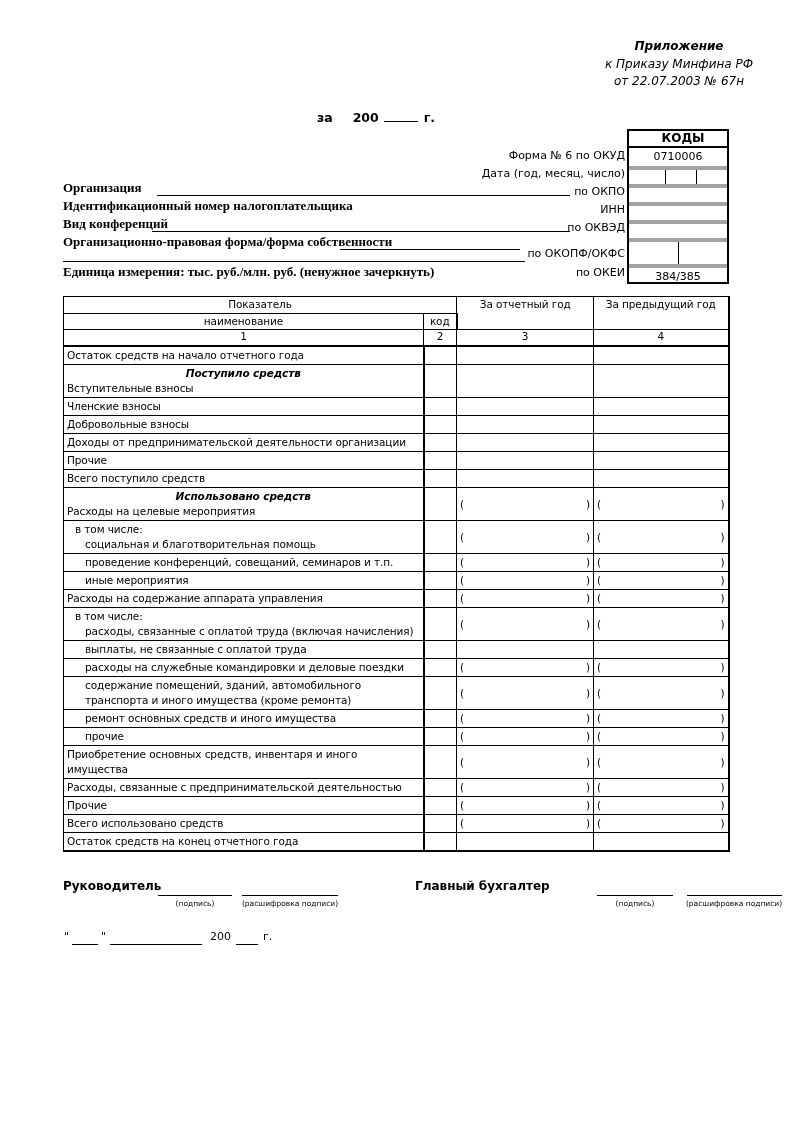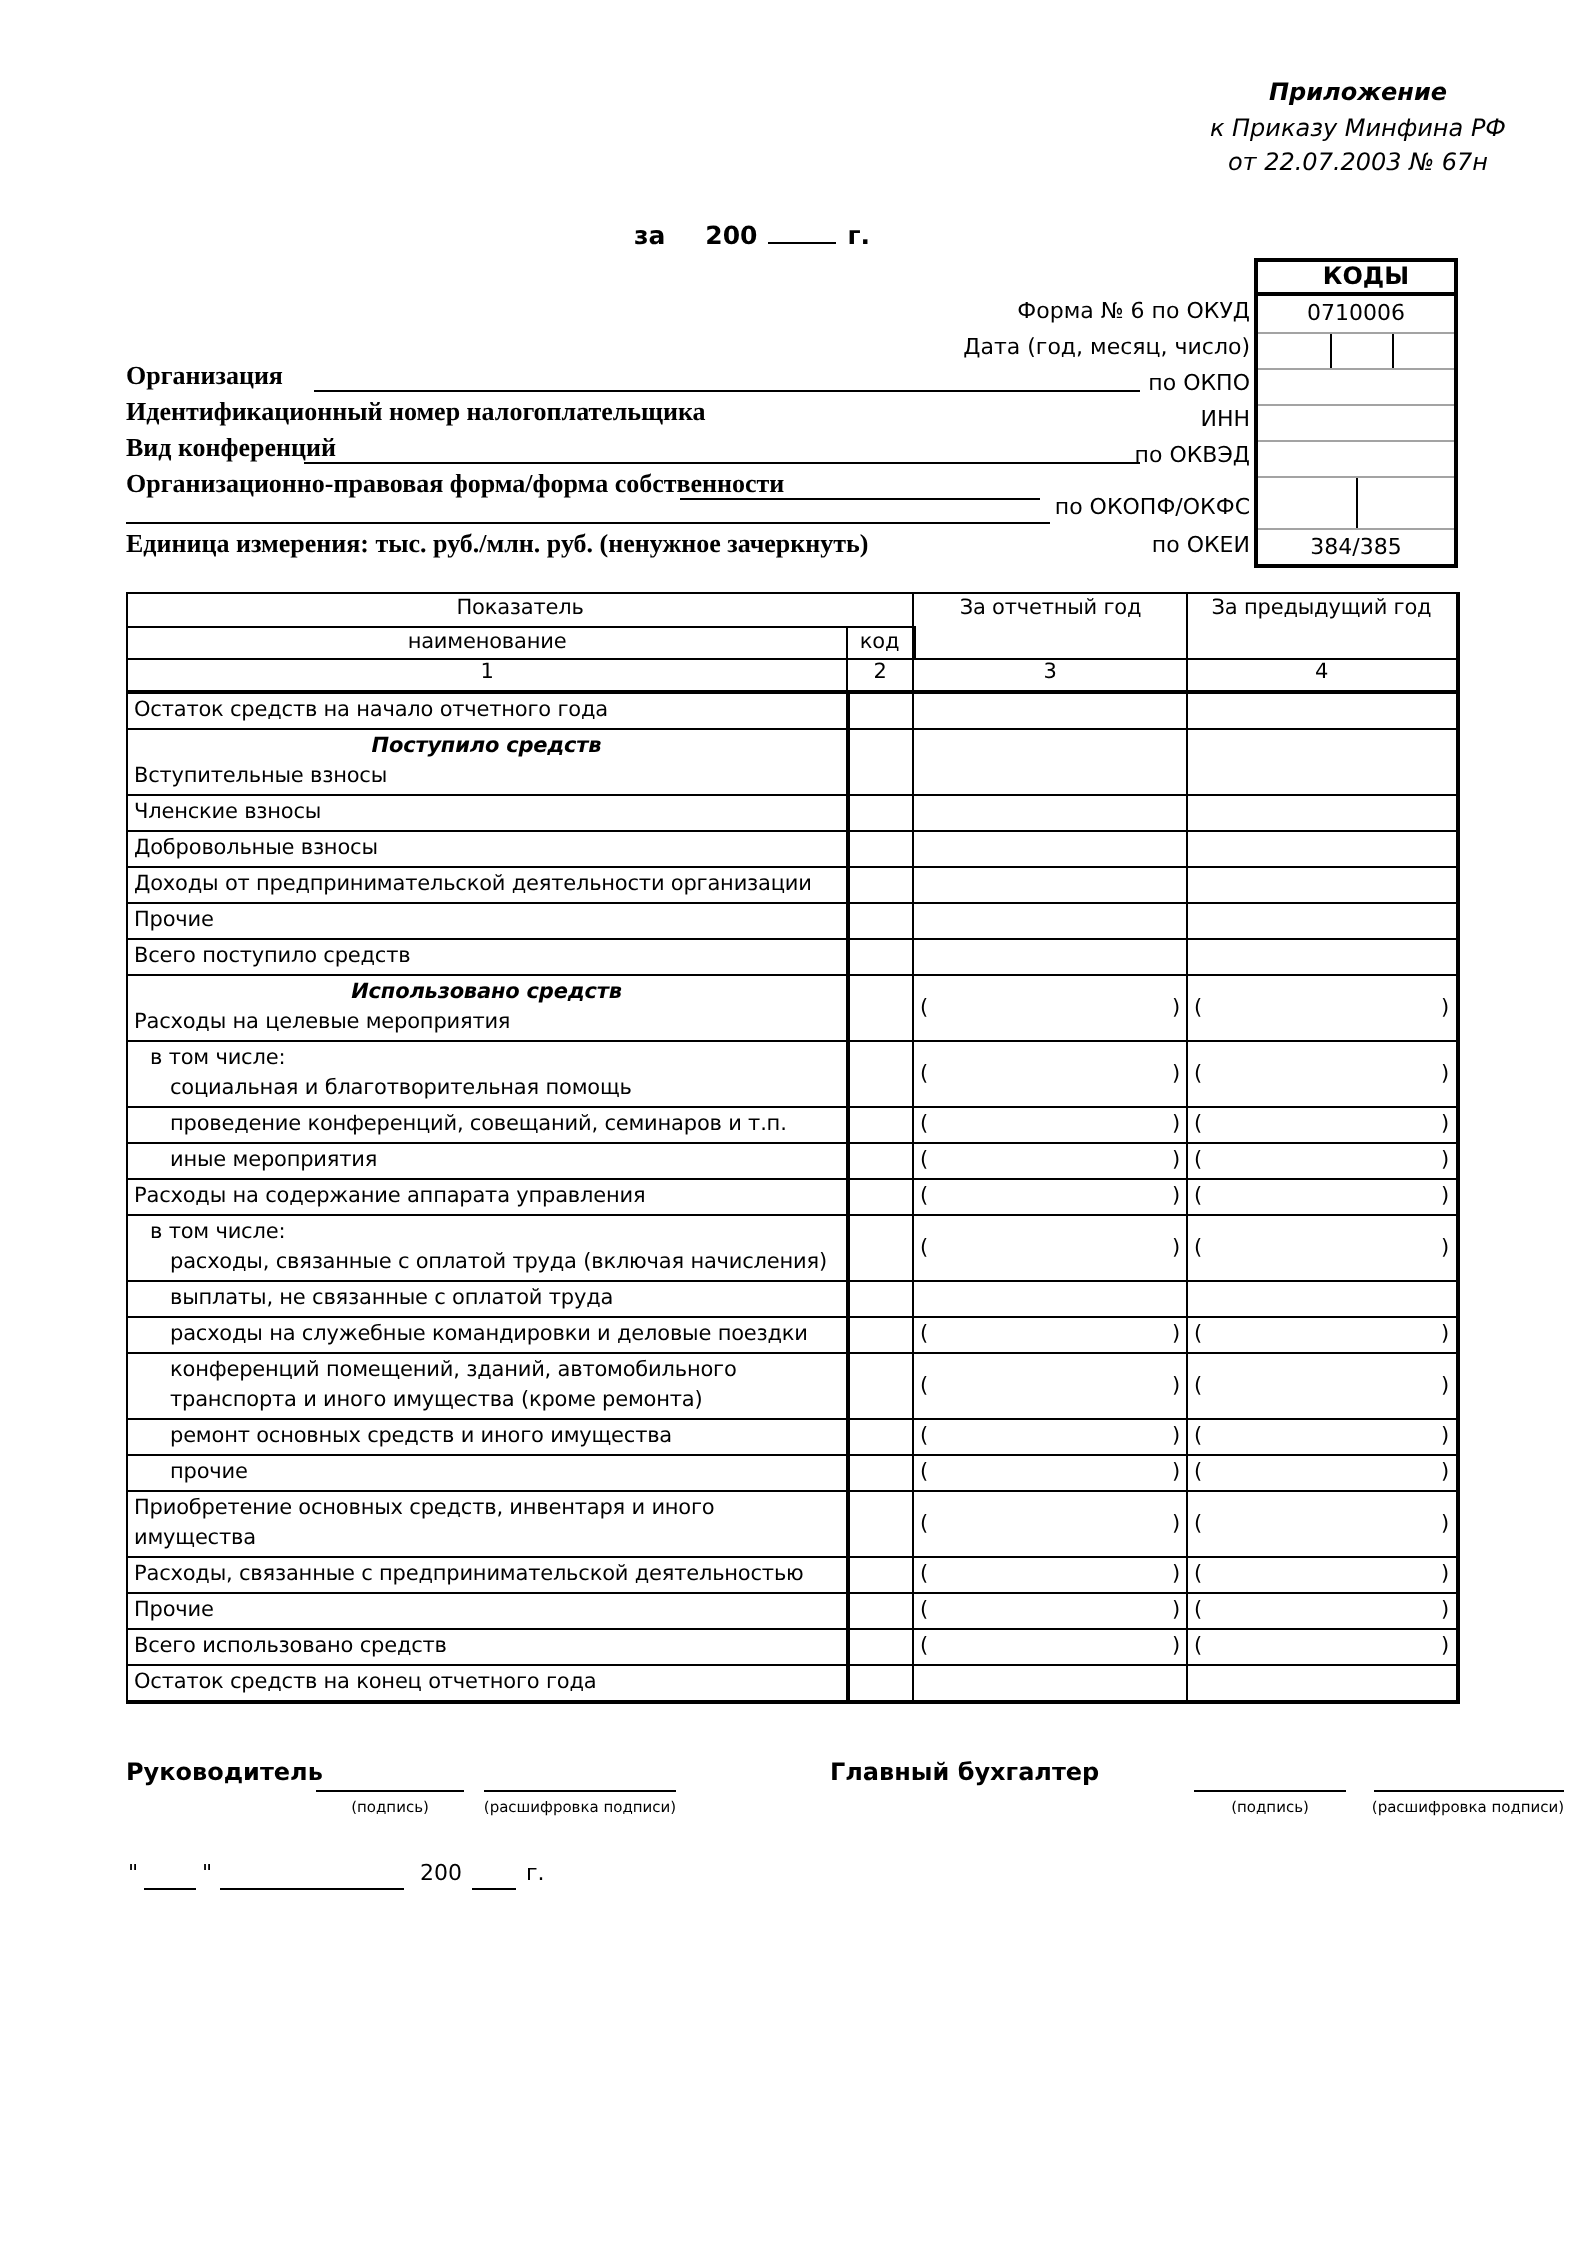--- a/index.html
+++ b/index.html
@@ -19,21 +19,21 @@
   .subtitle .gap1{display:inline-block;width:20px;}
   .subtitle .gap2{display:inline-block;width:5px;}
   .subtitle .gap3{display:inline-block;width:6px;}
   .blankline{display:inline-block;border-bottom:1px solid #000;height:12px;vertical-align:baseline;}
 
   
   .codes-head{position:absolute;left:627px;top:129px;width:102px;height:19px;box-sizing:border-box;
               border:2px solid #000;text-align:center;font-weight:bold;font-size:12px;line-height:15px;padding-left:10px;}
   .codes-body{position:absolute;left:627px;top:146px;width:102px;box-sizing:border-box;border:2px solid #000;}
   .crow{box-sizing:border-box;height:18px;font-size:11px;text-align:center;line-height:17px;display:flex;}
-  .crow + .crow{border-top:1px solid #a3a3a3;}
+  .crow + .crow{border-top:4px solid #a3a3a3;}
   .crow.tall{height:26px;}
   .crow .ccell{flex:1 1 auto;box-sizing:border-box;height:100%;}
   .crow .ccell + .ccell{border-left:1px solid #000;}
   .crow .full{flex:1 1 100%;}
 
   
   .clabel{position:absolute;right:169px;font-size:11px;white-space:nowrap;text-align:right;}
 
   
   .flabel{position:absolute;font-family:"Liberation Serif","DejaVu Serif",serif;
@@ -355,21 +355,21 @@
       <td class="c-val c-prev">
             <div class="pwrap">
               <span>(</span>
               <span>)</span>
             </div>
           </td>
     </tr>
 
     <tr class="dbl">
       <td class="c-name">
-            <div class="ln ind2">конференций помещений, зданий, автомобильного</div>
+            <div class="ln ind2">содержание помещений, зданий, автомобильного</div>
             <div class="ln ind2">транспорта и иного имущества (кроме ремонта)</div>
           </td>
       <td class="c-code"></td>
       <td class="c-val c-rep">
             <div class="pwrap">
               <span>(</span>
               <span>)</span>
             </div>
           </td>
       <td class="c-val c-prev">

